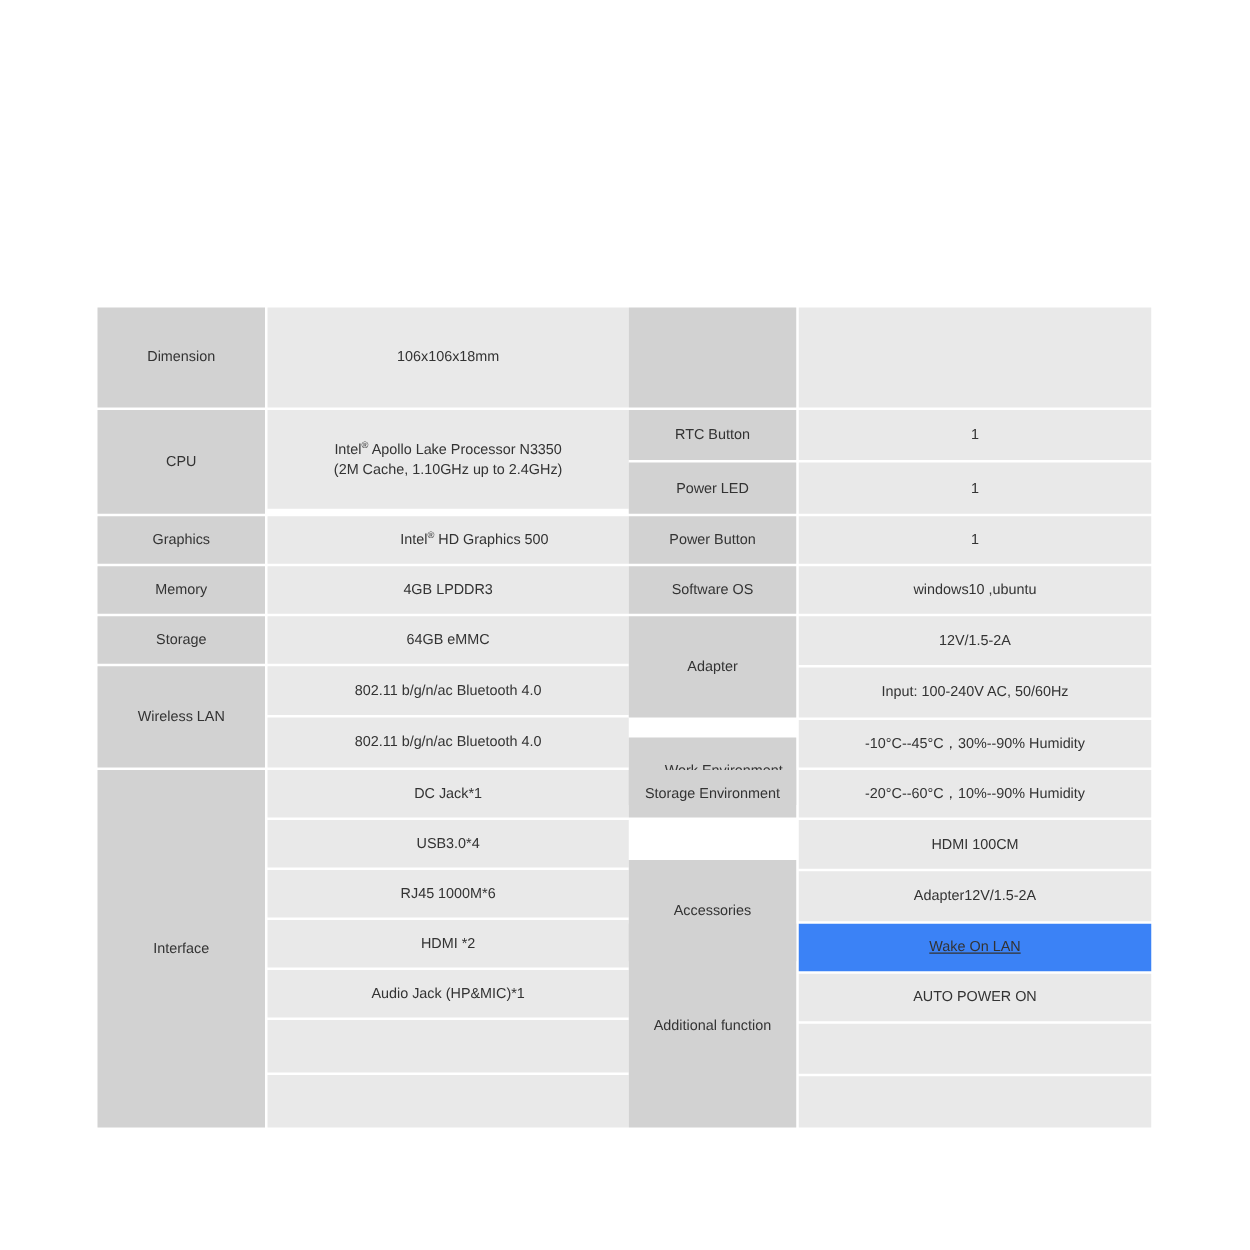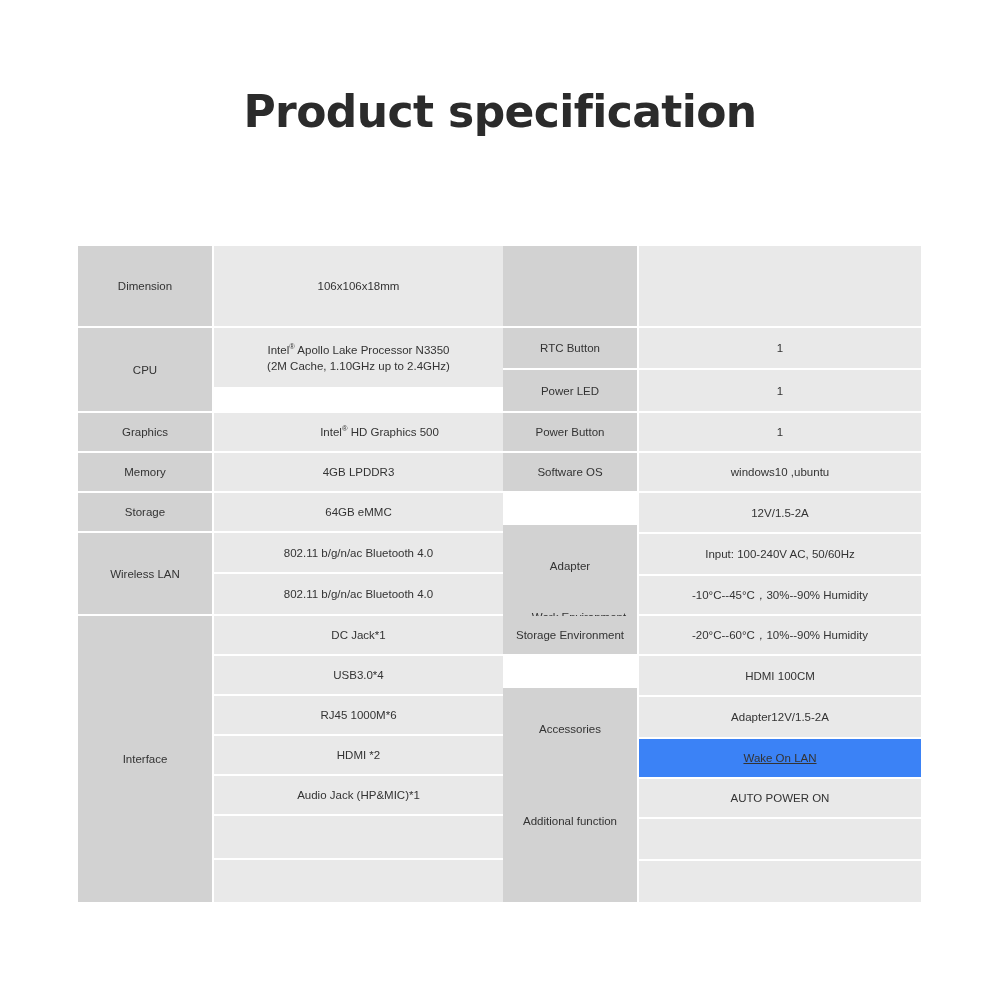--- a/index.html
+++ b/index.html
@@ -93,21 +93,20 @@
     font-size: 7.5px;
     vertical-align: super;
     line-height: 0;
   }
 </style>
 </head>
 <body style="background: rgb(255, 255, 255);">
 
 <div id="page">
 
-  <div id="page-title" style="color: rgb(43, 43, 43);">Product specification</div>
 
   <div id="spec-table">
 
     <div class="half half-left">
       <div class="col-label">
           <div class="cell label" style="top: 0px; height: 80px; background: rgb(210, 210, 210); color: rgb(51, 51, 51);">
             <span class="txt">Dimension</span>
           </div>
           <div class="cell label" style="top: 82px; height: 83px; background: rgb(210, 210, 210); color: rgb(51, 51, 51);">
             <span class="txt">CPU</span>
@@ -125,21 +124,21 @@
             <span class="txt">Wireless LAN</span>
           </div>
           <div class="cell label" style="top: 370px; height: 286px; background: rgb(210, 210, 210); color: rgb(51, 51, 51);">
             <span class="txt">Interface</span>
           </div>
         </div>
       <div class="col-value">
           <div class="cell value" style="top: 0px; height: 80px; background: rgb(233, 233, 233); color: rgb(51, 51, 51);">
             <span class="txt">106x106x18mm</span>
           </div>
-          <div class="cell value" style="top: 82px; height: 59px; background: rgb(233, 233, 233); color: rgb(51, 51, 51);">
+          <div class="cell value" style="top: 82px; height: 79px; background: rgb(233, 233, 233); color: rgb(51, 51, 51);">
             <span class="txt">Intel<sup class="reg">®</sup> Apollo Lake Processor N3350
 (2M Cache, 1.10GHz up to 2.4GHz)</span>
           </div>
           <div class="cell value" style="top: 167px; height: 38px; background: rgb(233, 233, 233); color: rgb(51, 51, 51); padding-left: 48px;">
             <span class="txt">Intel<sup class="reg">®</sup> HD Graphics 500</span>
           </div>
           <div class="cell value" style="top: 207px; height: 38px; background: rgb(233, 233, 233); color: rgb(51, 51, 51);">
             <span class="txt">4GB LPDDR3</span>
           </div>
           <div class="cell value" style="top: 247px; height: 38px; background: rgb(233, 233, 233); color: rgb(51, 51, 51);">
@@ -185,21 +184,21 @@
           </div>
           <div class="cell label" style="top: 124px; height: 41px; background: rgb(210, 210, 210); color: rgb(51, 51, 51);">
             <span class="txt">Power LED</span>
           </div>
           <div class="cell label" style="top: 167px; height: 38px; background: rgb(210, 210, 210); color: rgb(51, 51, 51);">
             <span class="txt">Power Button</span>
           </div>
           <div class="cell label" style="top: 207px; height: 38px; background: rgb(210, 210, 210); color: rgb(51, 51, 51);">
             <span class="txt">Software OS</span>
           </div>
-          <div class="cell label" style="top: 247px; height: 81px; background: rgb(210, 210, 210); color: rgb(51, 51, 51); margin-top: 32px;">
+          <div class="cell label" style="top: 247px; height: 81px; background: rgb(210, 210, 210); color: rgb(51, 51, 51);">
             <span class="txt">Adapter</span>
           </div>
           <div class="cell label" style="top: 344px; height: 54px; background: rgb(210, 210, 210); color: rgb(51, 51, 51); padding-left: 24px;">
             <span class="txt">Work Environment</span>
           </div>
           <div class="cell label" style="top: 370px; height: 38px; background: rgb(210, 210, 210); color: rgb(51, 51, 51);">
             <span class="txt">Storage Environment</span>
           </div>
           <div class="cell label" style="top: 410px; height: 81px; background: rgb(210, 210, 210); color: rgb(51, 51, 51); margin-top: 32px;">
             <span class="txt">Accessories</span>

